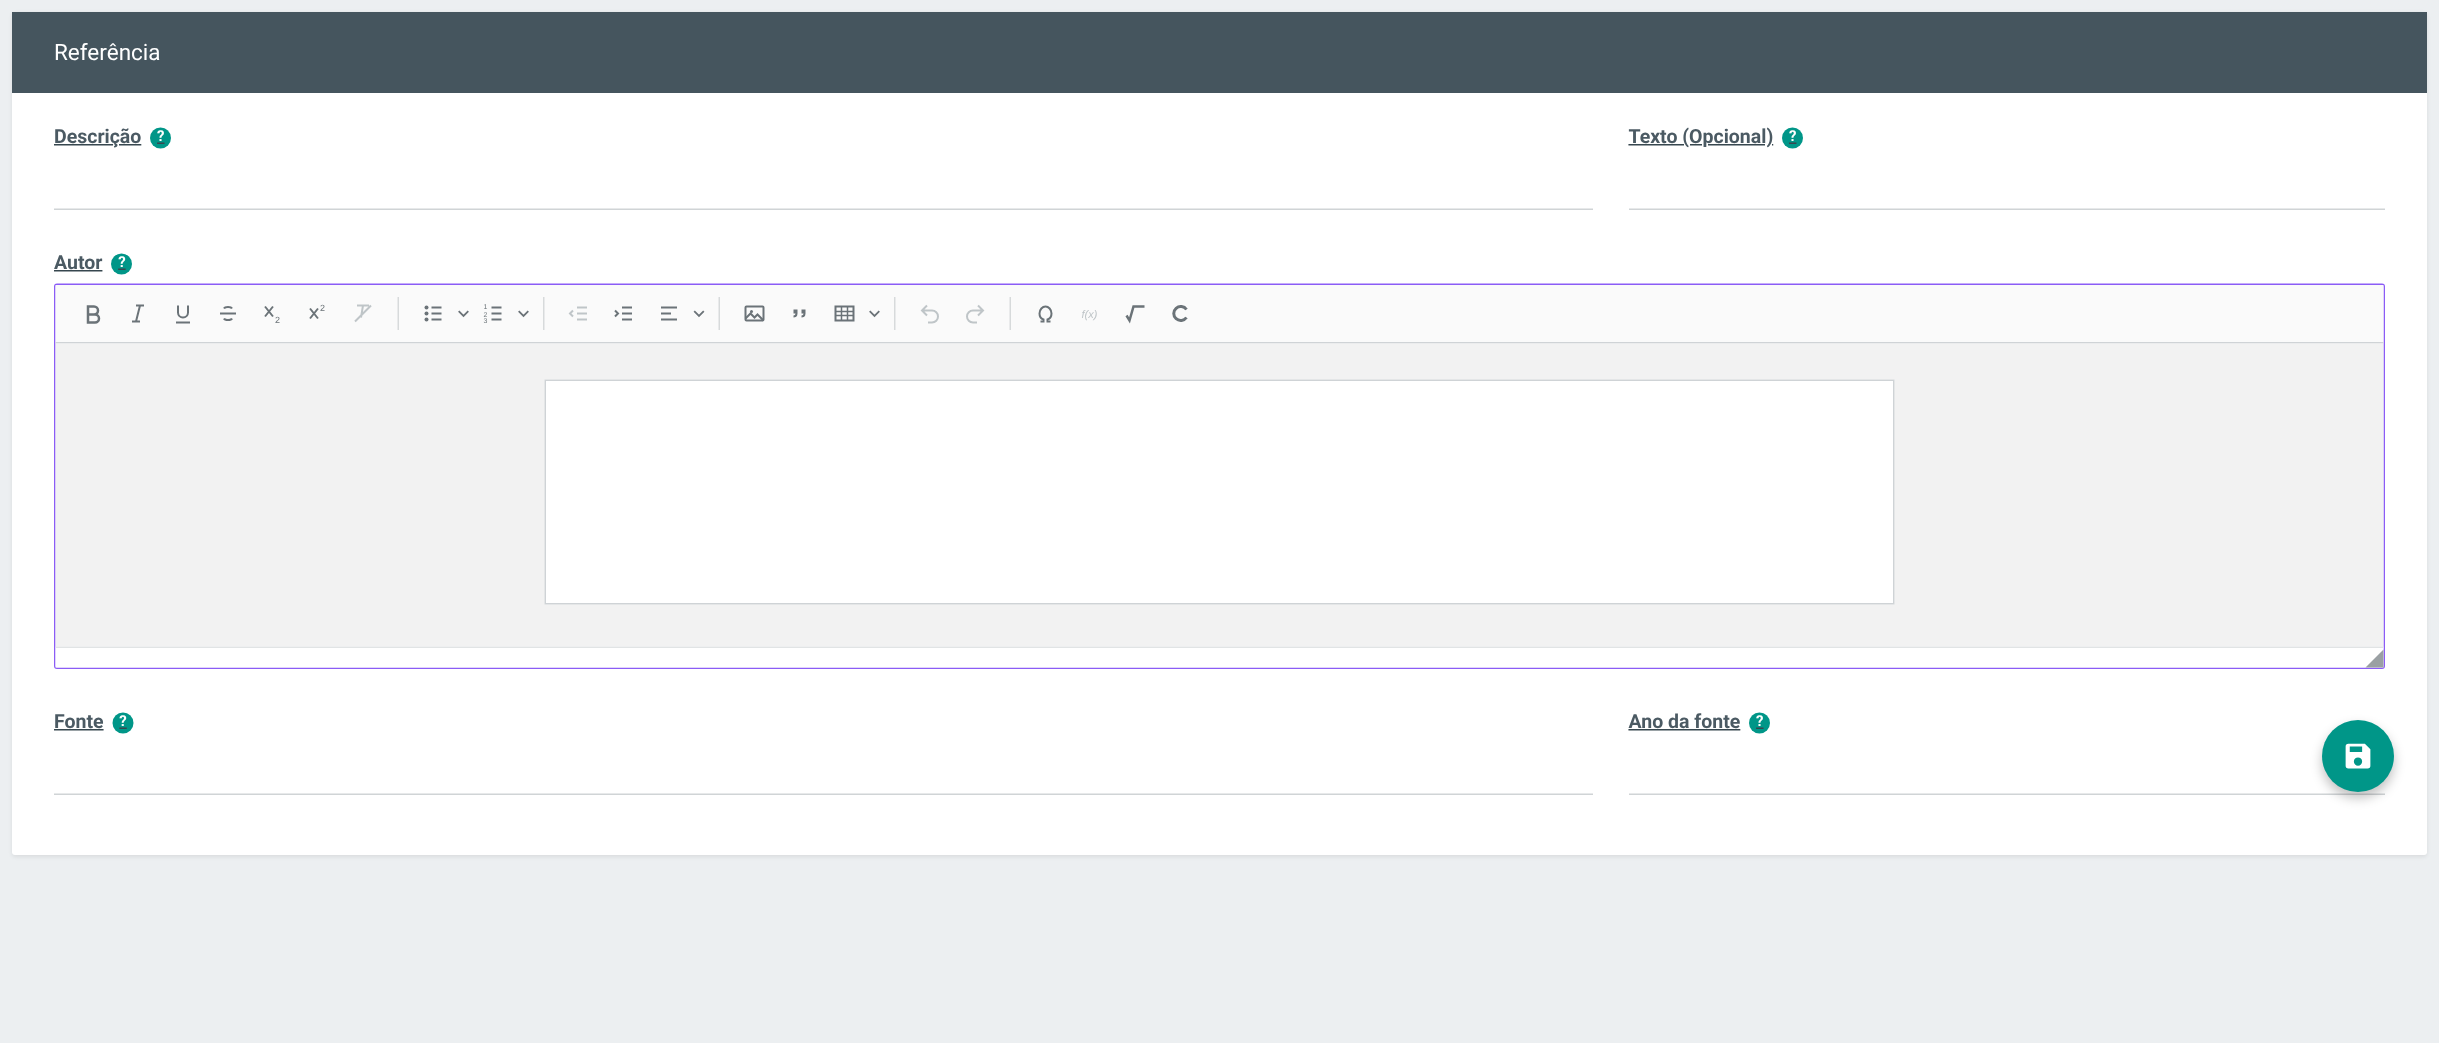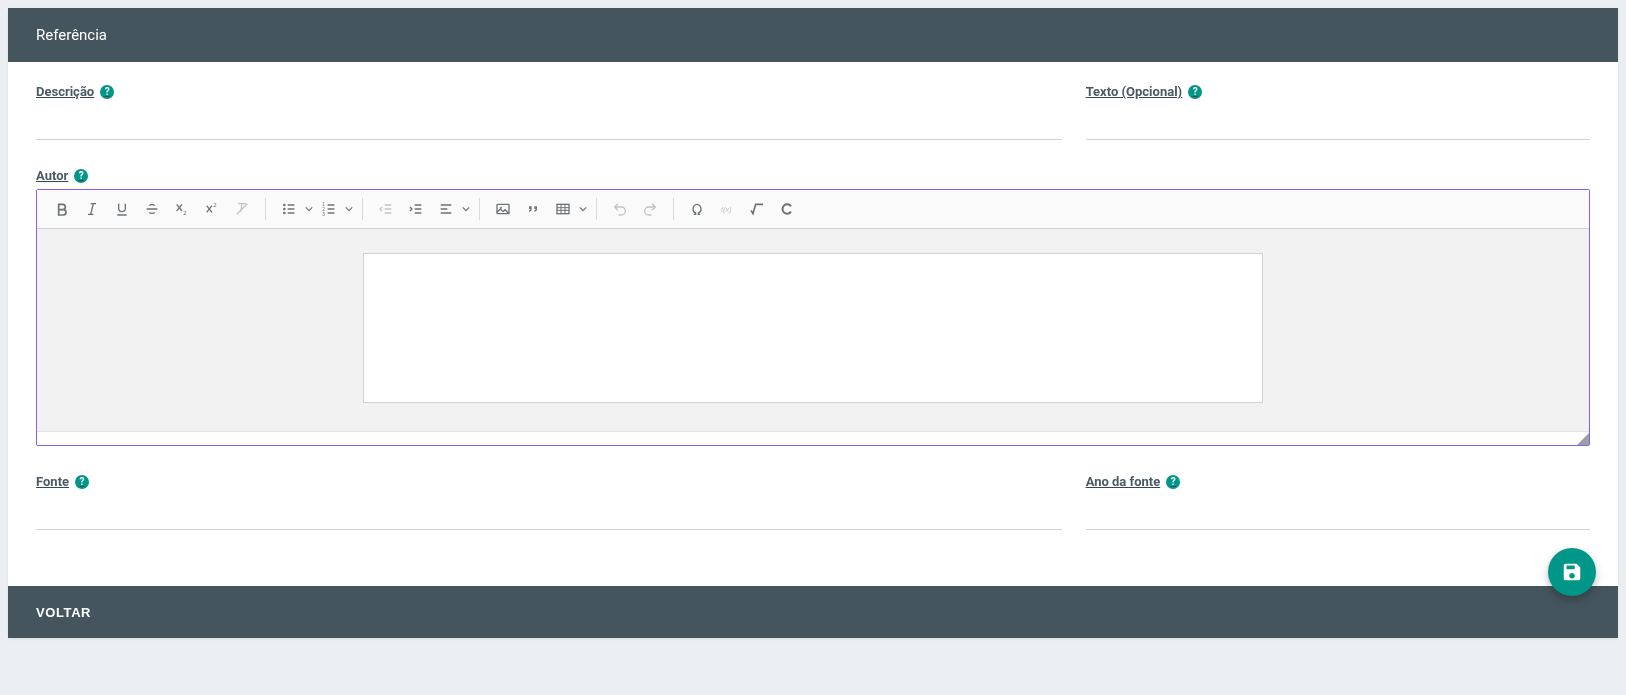--- a/index.html
+++ b/index.html
@@ -372,42 +372,39 @@
             <div class="editor-stage">
               <div class="editor-page" contenteditable="true" style=""></div>
             </div>
             <div class="editor-bottom">
               <div class="resize-handle"></div>
             </div>
           </div>
         </div>
       </div>
 
-      <div class="row" style="margin-bottom:16px;">
+      <div class="row" style="margin-bottom:0;">
         <div class="col-left">
           <div class="field-label">
             <span>Fonte</span>
             <span class="help-icon">?</span>
           </div>
           <input class="text-input" type="text" value="" style="">
         </div>
         <div class="col-right">
           <div class="field-label">
             <span>Ano da fonte</span>
             <span class="help-icon">?</span>
           </div>
           <input class="text-input" type="text" value="" style="">
         </div>
       </div>
 
     </div>
 
-    <div class="card-footer">
-      <button class="back-btn">VOLTAR</button>
-    </div>
 
     <button class="fab">
       <svg viewBox="0 0 24 24">
           <path d="M17 3H5a2 2 0 0 0-2 2v14a2 2 0 0 0 2 2h14a2 2 0 0 0 2-2V7l-4-4zM12 19a3 3 0 1 1 0-6 3 3 0 0 1 0 6zM15 9H6V5h9v4z"></path>
         </svg>
     </button>
 
   </div>
 </div>
 

